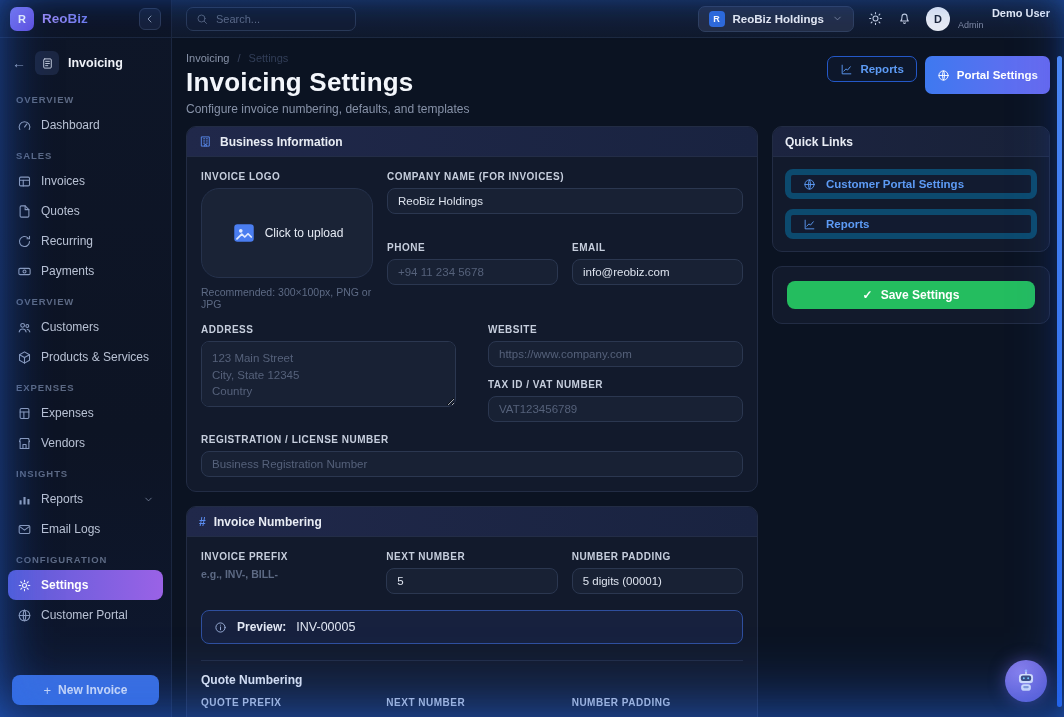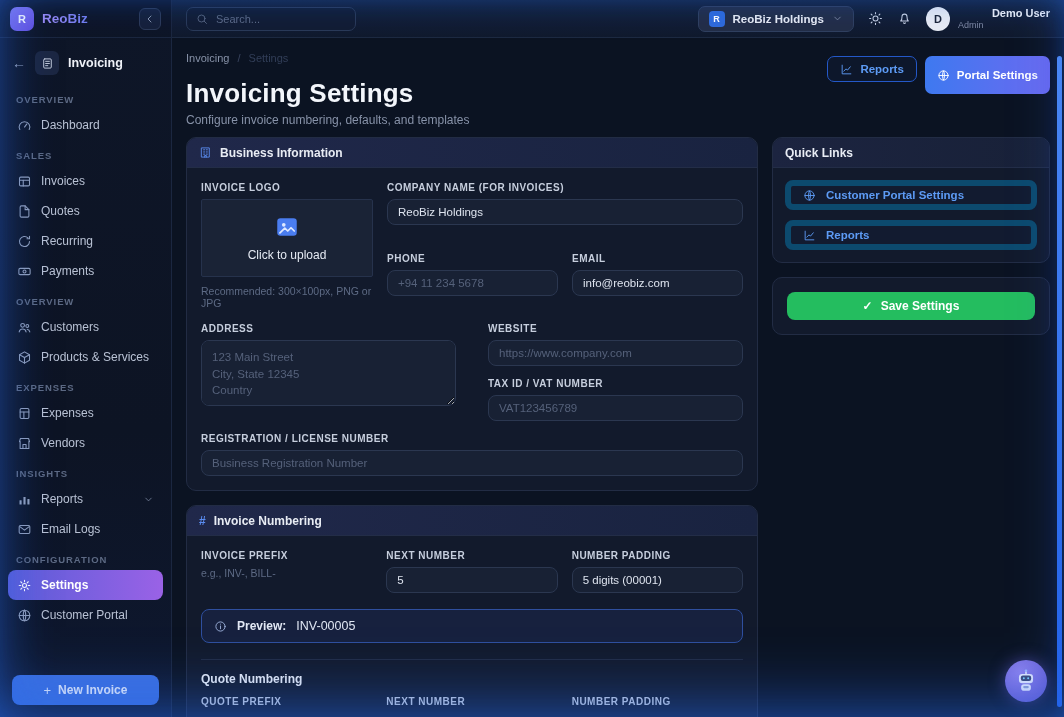--- a/index.html
+++ b/index.html
@@ -65,21 +65,21 @@
   .tb-icon-btn { color:#c6cfe1; cursor:pointer; display:flex; }
   .user-chip { display:flex; align-items:center; gap:8px; cursor:pointer; }
   .avatar { width:24px; height:24px; border-radius:50%; background:#e8ecf4; color:#1a2336;
     font-size:11px; font-weight:700; display:flex; align-items:center; justify-content:center; }
   .user-name { font-size:11px; font-weight:700; color:#f0f3f8; line-height:1.2;margin-left:34px; }
   .user-role { font-size:9px; color:#7e8aa3; line-height:1.2; }
 
   
   .main { position:absolute; left:172px; top:38px; right:0; bottom:0; background:#0b1322; overflow:hidden; padding:14px; }
   .page-head { display:flex; align-items:flex-start; margin-bottom:10px; }
-  .crumbs { font-size:11px; color:#8792a8; margin-bottom:14px; }
+  .crumbs { font-size:11px; color:#8792a8; margin-bottom:3px; }
   .crumb-sep { color:#39445f; margin:0 5px; }
   .crumb-current { color:#323e58; }
   .page-title { font-size:26px; font-weight:800; color:#f3f6fb; letter-spacing:.2px; }
   .page-sub { font-size:12px; color:#8792a8; margin-top:4px; }
   .head-actions { margin-left:auto; display:flex; gap:8px; padding-top:4px; }
   .btn-outline-blue { height:26px; border-radius:7px; border:1px solid #2458c8; background:rgba(20,35,70,.25);
     color:#5d9bf5; font-size:11.5px; font-weight:700; display:flex; align-items:center; gap:7px; padding:0 12px; cursor:pointer; }
   .btn-portal { height:38px; border-radius:7px; border:none; background:linear-gradient(90deg,#3e79f0,#6b6af0);
     color:#fff; font-size:11.5px; font-weight:700; display:flex; align-items:center; gap:7px; padding:0 12px; cursor:pointer; }
 
@@ -95,22 +95,22 @@
   .card-body { padding:14px; }
 
   .f-label { display:block; font-size:10px; font-weight:700; letter-spacing:.5px; color:#c6cedd; margin-bottom:6px; }
   .inp { width:100%; height:26px; border-radius:8px; border:1px solid #2b3750; background:#182134;
     color:#dde3ee; font-size:11.5px; padding:0 10px; font-family:"Liberation Sans", sans-serif; outline:none; }
   .inp::placeholder { color:#55617a; }
   textarea.inp { height:66px; padding:8px 10px; resize:both; line-height:1.45; }
   .select-like { display:flex; align-items:center; cursor:pointer; }
 
   .bi-row1 { display:grid; grid-template-columns:172px 1fr; gap:14px; }
-  .upload-box { height:78px; border-radius:2px; background:#1a2336; border:1px solid #26324c;
-    display:flex; flex-direction:column; align-items:center; justify-content:center; gap:8px; cursor:pointer; }
+  .upload-box { height:90px; border-radius:18px; background:#1a2336; border:1px solid #26324c;
+    display:flex; flex-direction:row; align-items:center; justify-content:center; gap:8px; cursor:pointer; }
   .upload-text { font-size:12px; color:#e5eaf3; }
   .hint { font-size:10.5px; color:#5d6a84; margin-top:8px; }
   .two-col { display:grid; grid-template-columns:1fr 1fr; gap:14px; margin-top:28px; }
   .bi-row2 { display:grid; grid-template-columns:1fr 1fr; gap:32px; margin-top:14px; }
   .mt12 { margin-top:12px; }
 
   .num-grid { display:grid; grid-template-columns:1fr 1fr 1fr; gap:14px; }
   .preview-box { margin-top:16px; height:34px; border:1px solid #2f4f9e; background:#17213e; border-radius:8px;
     display:flex; align-items:center; gap:10px; padding:0 12px; }
   .preview-label { font-size:12px; font-weight:700; color:#e2e8f4; }
@@ -465,21 +465,21 @@
 
       <div class="card">
         <div class="card-header">
           <span class="hdr-icon">#</span>
           <span class="card-title">Invoice Numbering</span>
         </div>
         <div class="card-body">
           <div class="num-grid">
             <div>
               <label class="f-label">INVOICE PREFIX</label>
-              <div class="hint" style="margin-top:4px;">e.g., INV-, BILL-</div>
+              <div class="hint" style="margin-top:4px;font-weight:bold;">e.g., INV-, BILL-</div>
             </div>
             <div>
               <label class="f-label">NEXT NUMBER</label>
               <input class="inp" type="text" value="5" style="">
             </div>
             <div>
               <label class="f-label">NUMBER PADDING</label>
               <div class="inp select-like">5 digits (00001)</div>
             </div>
           </div>

